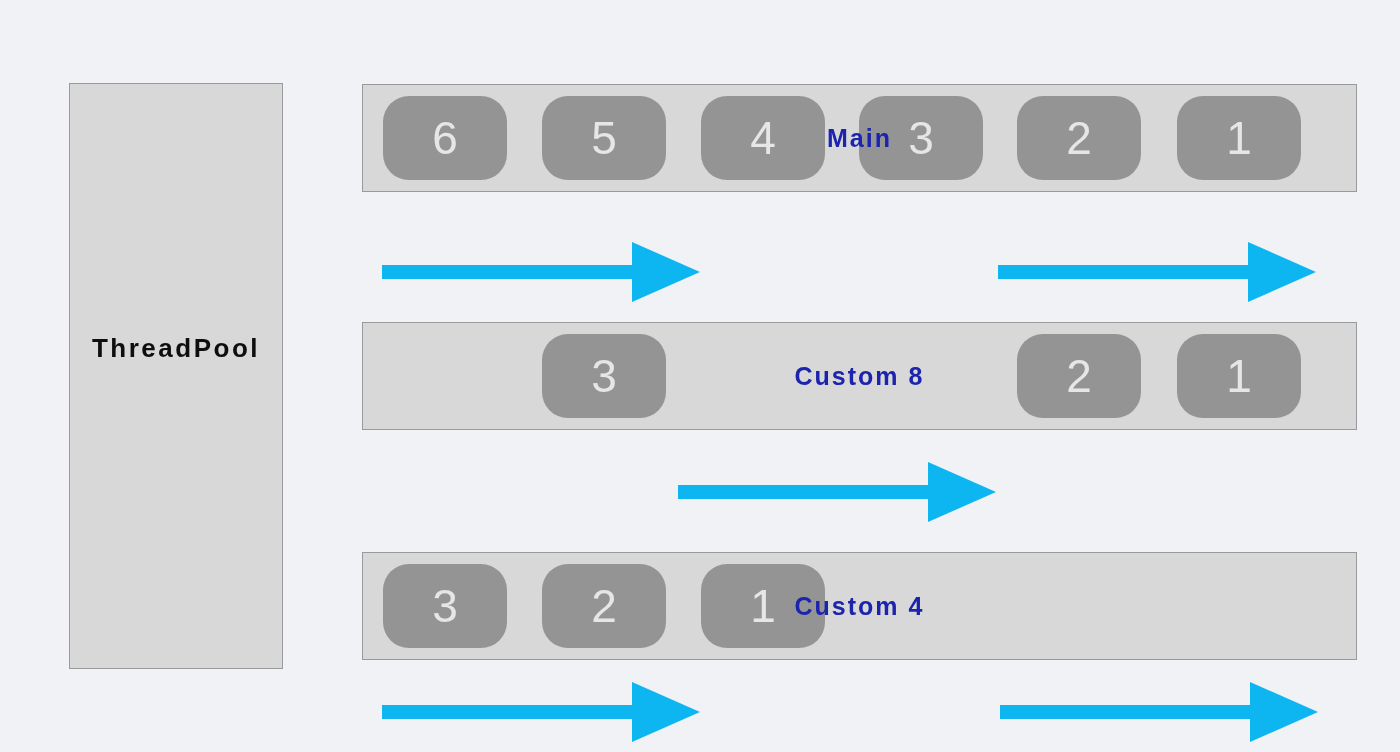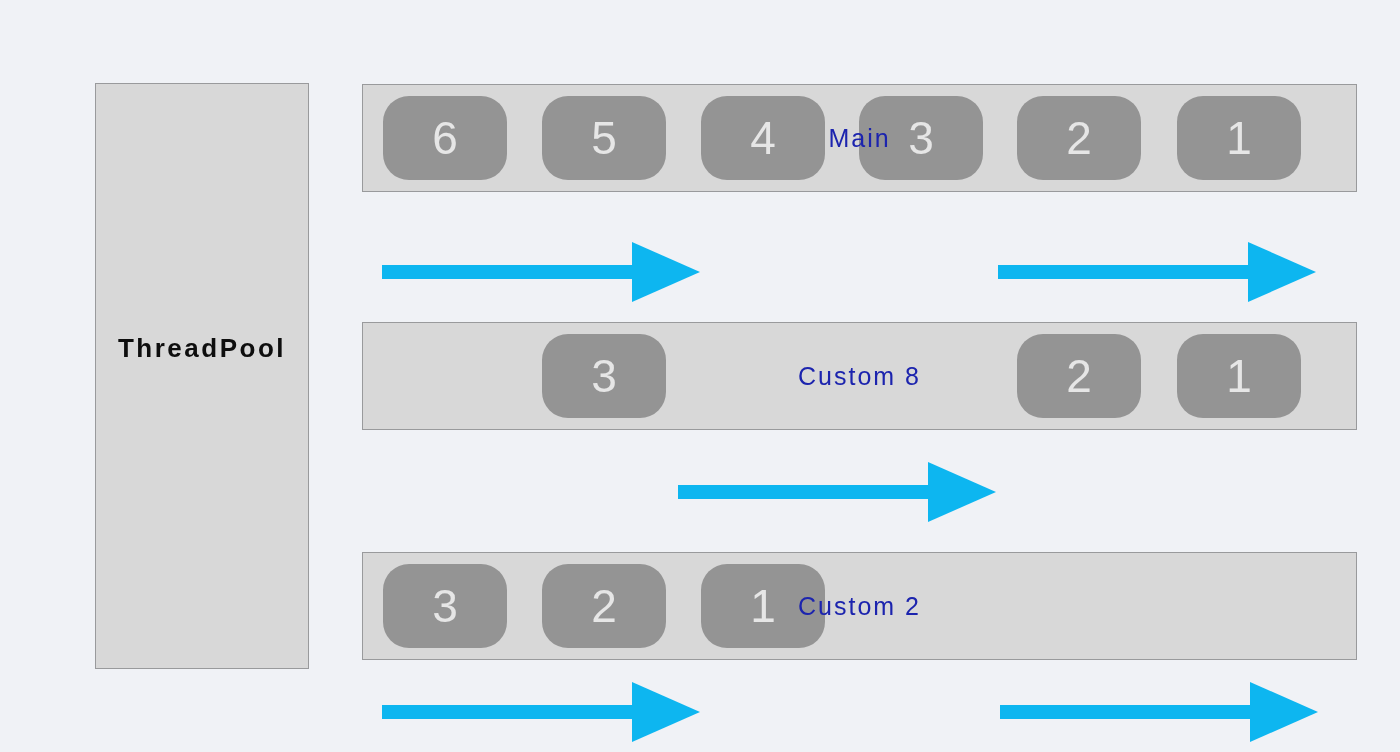--- a/index.html
+++ b/index.html
@@ -12,21 +12,21 @@
     position: relative;
     width: 1400px;
     height: 752px;
     background: #f0f2f6;
     overflow: hidden;
   }
 
   
   .pool {
     position: absolute;
-    left: 95px;
+    left: 69px;
     top: 83px;
     width: 214px;
     height: 586px;
     background: #d8d8d8;
     border: 1.5px solid #999a9c;
     box-sizing: border-box;
     display: flex;
     align-items: center;
     justify-content: center;
   }
@@ -51,21 +51,21 @@
   .lane-main    { top: 84px; }
   .lane-custom1 { top: 322px; }
   .lane-custom2 { top: 552px; }
 
   .lane-label {
     position: absolute;
     left: 50%;
     top: 50%;
     transform: translate(-50%, -50%);
     font-size: 25px;
-    font-weight: 400;
+    font-weight: 700;
     letter-spacing: 2px;
     color: #1c24ae;
     z-index: 3;
     white-space: nowrap;
   }
 
   
   .task {
     position: absolute;
     top: 11px;
@@ -181,21 +181,21 @@
   <div class="lane lane-custom2">
     <div class="task slot-0">
       <span class="task-number">3</span>
     </div>
     <div class="task slot-1">
       <span class="task-number">2</span>
     </div>
     <div class="task slot-2">
       <span class="task-number">1</span>
     </div>
-    <div class="lane-label">Custom 2</div>
+    <div class="lane-label">Custom 4</div>
   </div>
 
   <div class="arrow arrow-c1">
     <div class="shaft"></div>
     <div class="head"></div>
   </div>
   <div class="arrow arrow-c2">
     <div class="shaft"></div>
     <div class="head"></div>
   </div>

